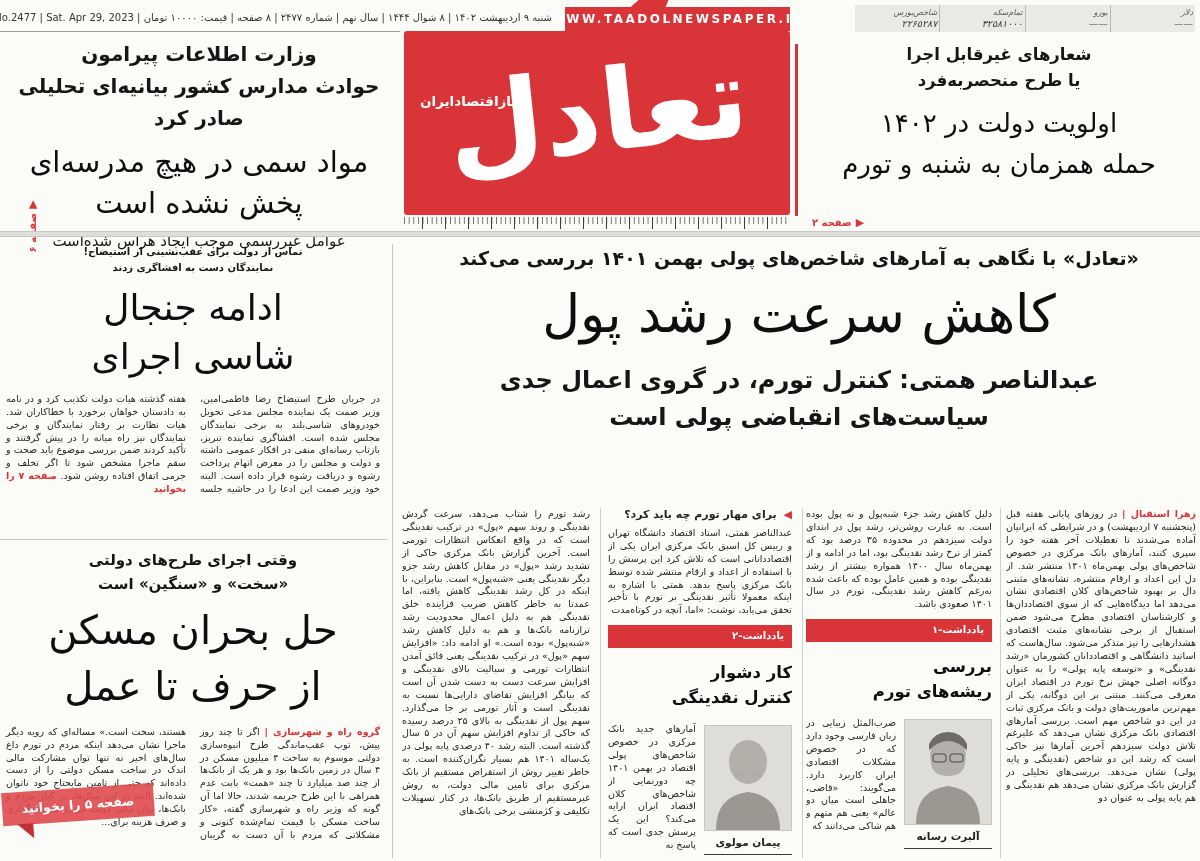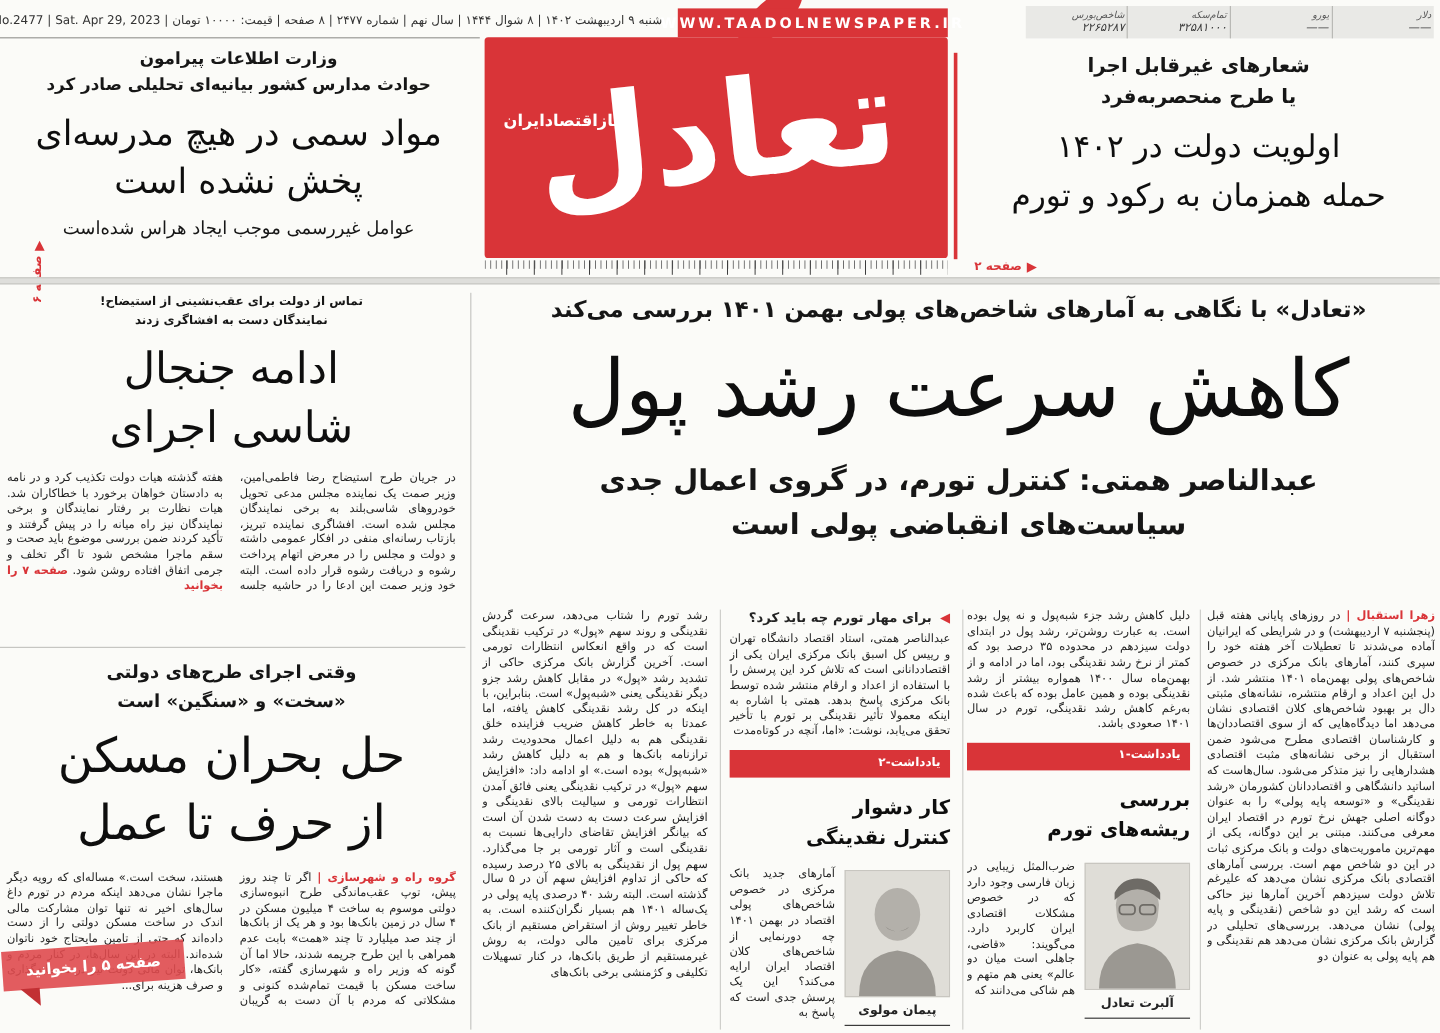--- a/index.html
+++ b/index.html
@@ -64,21 +64,21 @@
   .vrule-red { position: absolute; left: 795px; top: 44px; width: 2.5px; height: 172px; background: var(--red); }
 
   
   .kicker { font-weight: bold; text-align: center; }
   .headline { font-weight: normal; text-align: center; color: #0e0e0e; }
   .page-ref { position: absolute; color: var(--red); font-weight: bold; font-size: 10px; display: flex; gap: 4px; align-items: center; }
   .tri { color: var(--red); font-size: 11px; line-height: 1; }
 
   
   .tl-block { position: absolute; left: 0; top: 38px; width: 398px; height: 190px; }
-  .tl-block .kicker { font-size: 14px; line-height: 1.6; }
+  .tl-block .kicker { font-size: 20px; line-height: 1.6; }
   .tl-block .headline { font-size: 29px; line-height: 1.4; margin-top: 8px; }
   .tl-block .subhead { font-size: 15px; font-weight: normal; text-align: center; margin-top: 9px; }
   .pr-6 { left: 6px; bottom: -4px; transform: rotate(-90deg); transform-origin: center; }
 
   
   .tr-block { position: absolute; left: 802px; top: 42px; width: 394px; height: 186px; }
   .tr-block .kicker { font-size: 16.5px; line-height: 1.6; }
   .tr-block .headline { font-size: 26px; line-height: 1.6; margin-top: 8px; }
   .pr-2 { left: 10px; bottom: 0px; }
 
@@ -112,21 +112,21 @@
   }
   .ribbon::after {
     content: ""; position: absolute; left: 14px; bottom: -14px;
     border-left: 16px solid transparent; border-top: 15px solid #c23034;
   }
 
   
   .vrule-main { position: absolute; left: 392px; top: 244px; width: 1px; height: 614px; background: var(--gray-line); }
   .lead { position: absolute; left: 402px; top: 244px; width: 794px; height: 260px; }
   .lead .kicker { font-size: 19px; line-height: 1.5; }
-  .lead .headline { font-size: 66px; line-height: 1.45; margin-top: 4px; letter-spacing: -1px; }
+  .lead .headline { font-size: 52px; line-height: 1.45; margin-top: 4px; letter-spacing: -1px; }
   .lead .subhead { font-size: 24px; font-weight: bold; text-align: center; line-height: 1.55; margin-top: 10px; }
 
   
   .money-col { position: absolute; top: 508px; height: 353px; overflow: hidden; font-size: 9.5px; line-height: 1.36; text-align: justify; color: #232323; }
   .col-a { left: 1006px; width: 190px; }
   .col-b { left: 806px;  width: 186px; }
   .col-c { left: 608px;  width: 184px; }
   .col-d { left: 402px;  width: 188px; }
   .vr1 { position: absolute; left: 600px; top: 508px; width: 1px; height: 350px; background: #cfcfcb; }
   .vr2 { position: absolute; left: 802px; top: 508px; width: 1px; height: 350px; background: #cfcfcb; }
@@ -202,21 +202,21 @@
     </div>
   </div>
 
   <div class="tr-block">
     <div class="kicker">
       <div>شعارهای غیرقابل اجرا</div>
       <div>یا طرح منحصربه‌فرد</div>
     </div>
     <div class="headline">
       <div>اولویت دولت در ۱۴۰۲</div>
-      <div>حمله همزمان به رکود و تورم</div>
+      <div>حمله همزمان به شنبه و تورم</div>
     </div>
     <div class="page-ref pr-2">
       <span class="tri">▶</span>
       <span>صفحه ۲</span>
     </div>
   </div>
 
   <div class="sep-band"></div>
 
   <div class="chassis">
@@ -280,21 +280,21 @@
       <div class="photo-box">
         <svg width="86" height="104" viewBox="0 0 86 104" xmlns="http://www.w3.org/2000/svg">
           <rect width="86" height="104" fill="#dfddd7"></rect>
           <path d="M25 34 Q27 16 43 16 Q59 16 61 34 L60 44 Q58 56 43 56 Q28 56 26 44 Z" fill="#b3b0aa"></path>
           <path d="M24 30 Q43 12 62 30 L62 24 Q56 12 43 12 Q30 12 24 24 Z" fill="#6e6b66"></path>
           <rect x="28" y="34" width="13" height="8" rx="3" fill="none" stroke="#6e6b66" stroke-width="1.5"></rect>
           <rect x="45" y="34" width="13" height="8" rx="3" fill="none" stroke="#6e6b66" stroke-width="1.5"></rect>
           <path d="M11 104 Q11 70 43 66 Q75 70 75 104 Z" fill="#9b9892"></path>
         </svg>
       </div>
-      <div class="note-author">آلبرت تعادل</div>
+      <div class="note-author">آلبرت رسانه</div>
     </div>
     <div>ضرب‌المثل زیبایی در زبان فارسی وجود دارد که در خصوص مشکلات اقتصادی ایران کاربرد دارد. می‌گویند: «قاضی، جاهلی است میان دو عالم» یعنی هم متهم و هم شاکی می‌دانند که</div>
   </div>
 
   <div class="money-col col-c">
     <div class="q-head">
       <span class="tri">◀</span>
       <span>برای مهار تورم چه باید کرد؟</span>
     </div>
     <div>عبدالناصر همتی، استاد اقتصاد دانشگاه تهران و رییس کل اسبق بانک مرکزی ایران یکی از اقتصاددانانی است که تلاش کرد این پرسش را با استفاده از اعداد و ارقام منتشر شده توسط بانک مرکزی پاسخ بدهد. همتی با اشاره به اینکه معمولا تأثیر نقدینگی بر تورم با تأخیر تحقق می‌یابد، نوشت: «اما، آنچه در کوتاه‌مدت</div>

